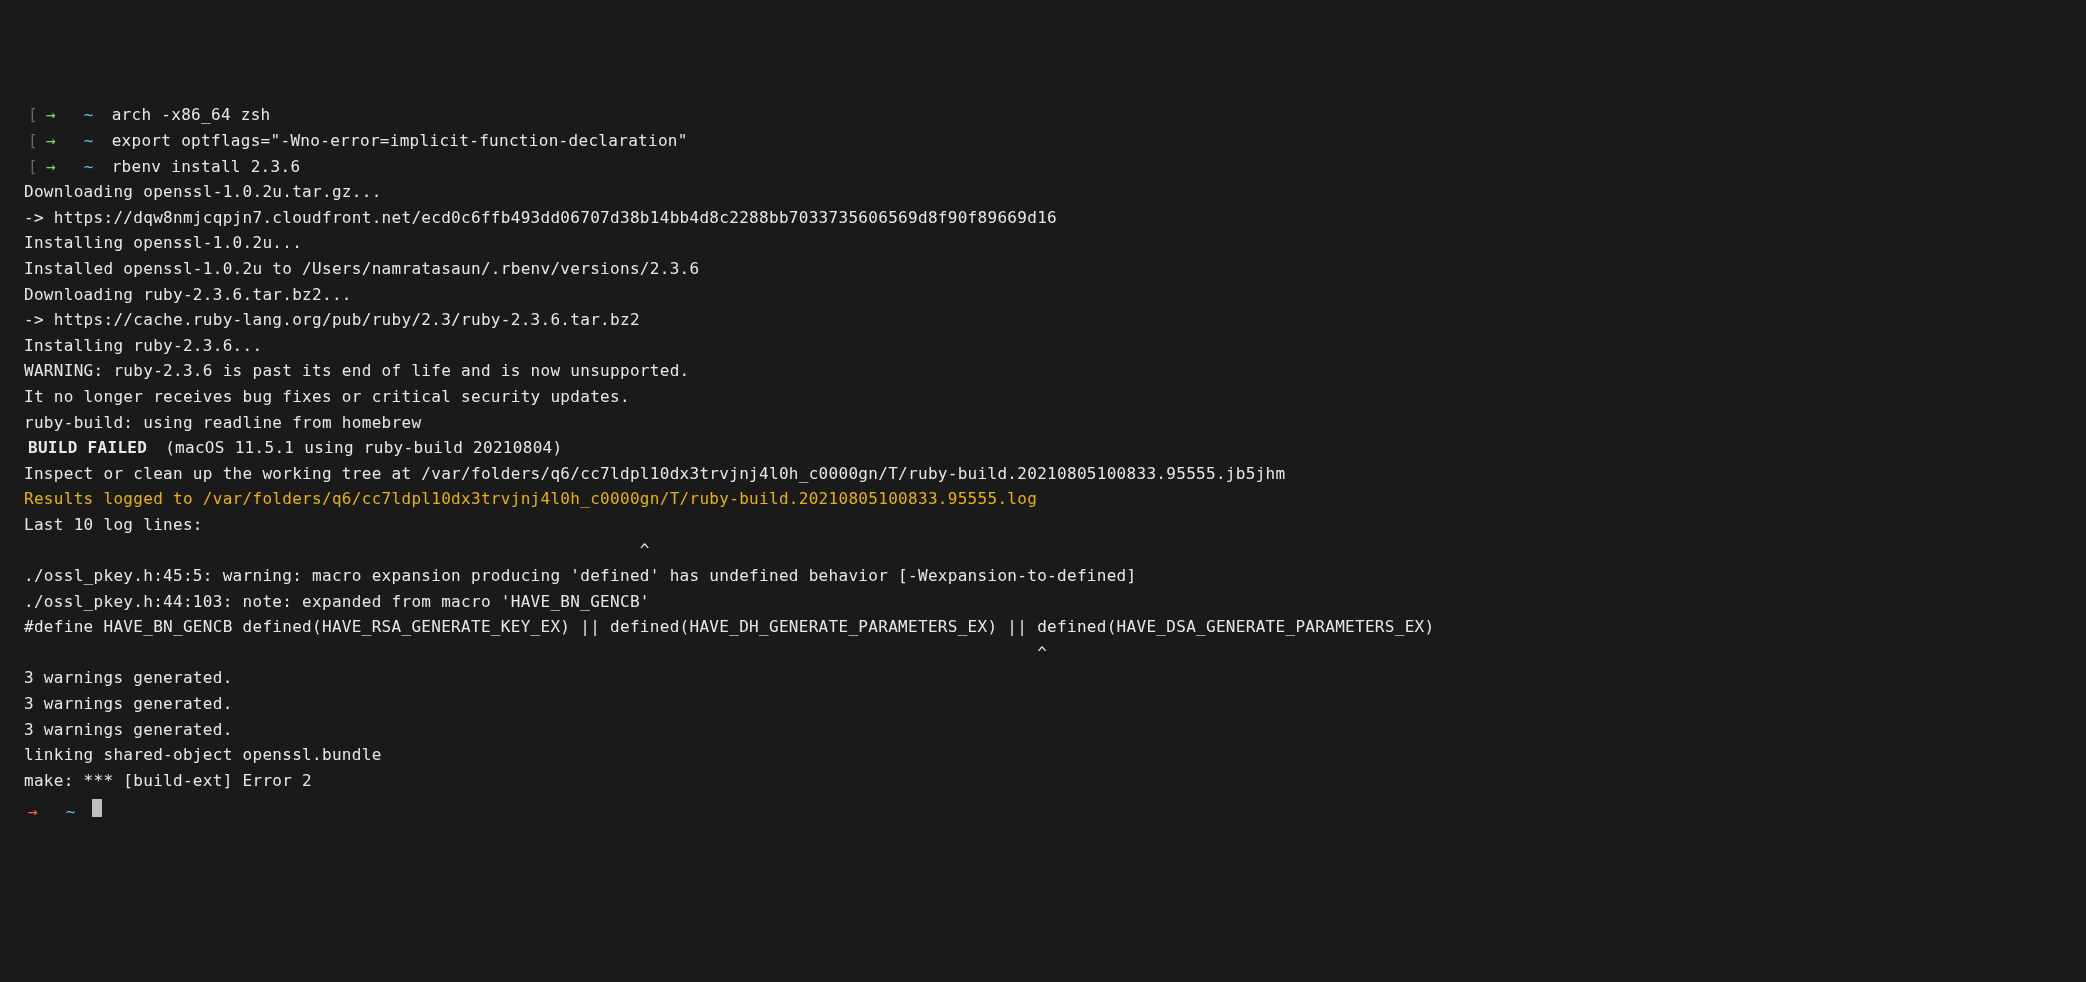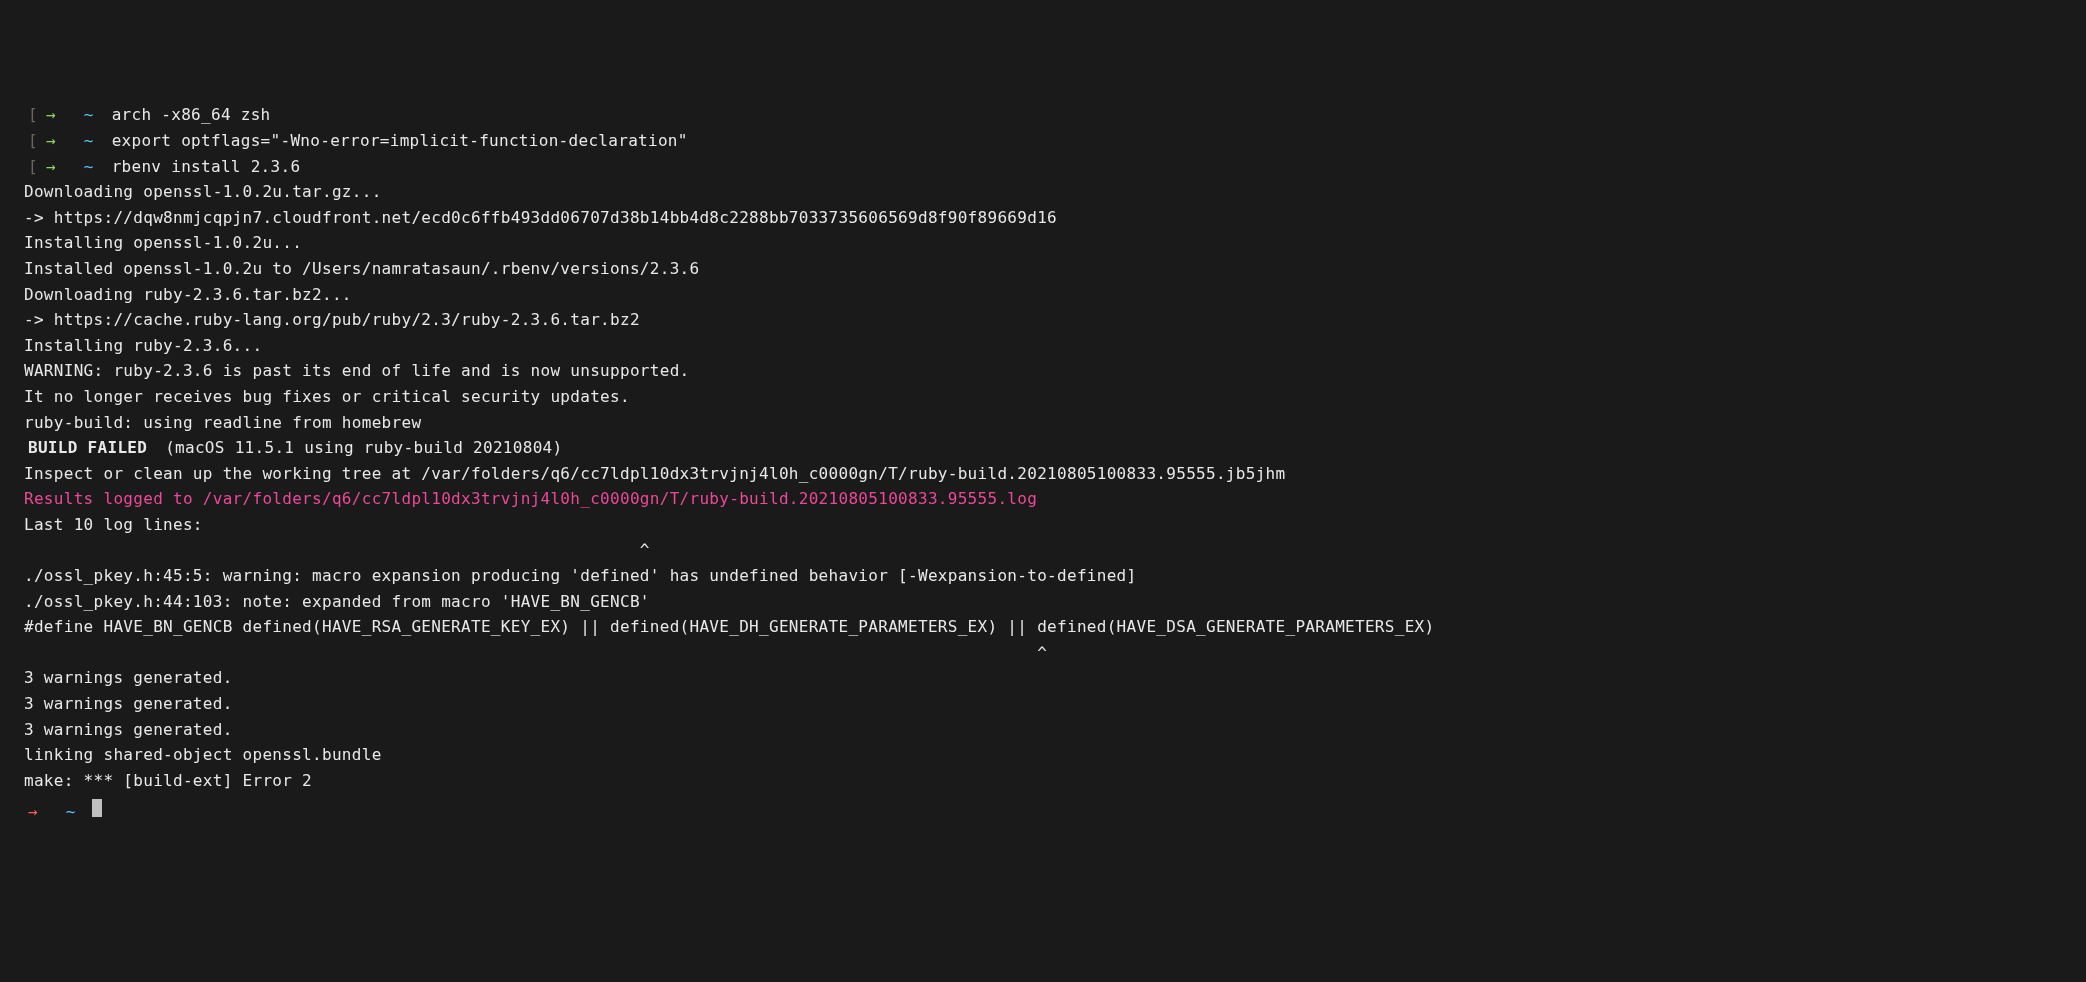--- a/index.html
+++ b/index.html
@@ -35,21 +35,21 @@
       color: #5ac8fa;
     }
     .cmd {
       color: #e8e8e8;
     }
     .bold {
       font-weight: bold;
       text-align: center;
     }
     .yellow {
-      color: #ec4899;
+      color: #eab308;
     }
     .cursor {
       display: inline-block;
       width: 10px;
       height: 18px;
       background-color: #bfbfbf;
       vertical-align: text-bottom;
       margin-left: 2px;
     }
   </style>

